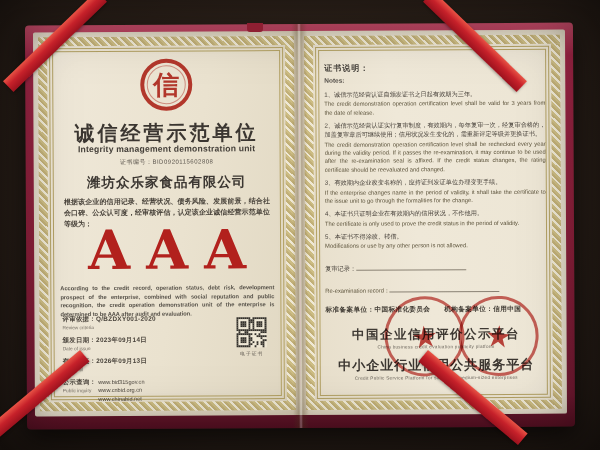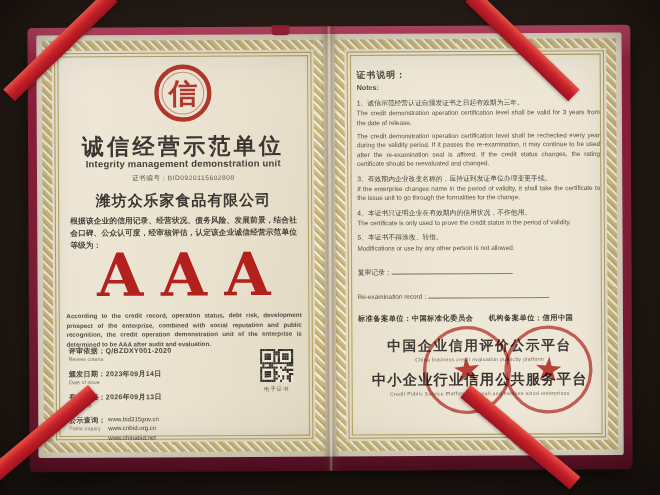--- a/index.html
+++ b/index.html
@@ -350,20 +350,21 @@
 
         <div class="rp-body">
           <div class="rp-h-zh">证书说明：</div>
           <div class="rp-h-en">Notes:</div>
 
           <div class="rp-item">
             <div class="izh">1、诚信示范经营认证自颁发证书之日起有效期为三年。</div>
             <div class="ien">The credit demonstration operation certification level shall be valid for 3 years from the date of release.</div>
           </div>
           <div class="rp-item">
+            <div class="izh">2、诚信示范经营认证实行复审制度，有效期内，每年复审一次，经复审合格的，加盖复审章后可继续使用；信用状况发生变化的，需重新评定等级并更换证书。</div>
             <div class="ien">The credit demonstration operation certification level shall be rechecked every year during the validity period. If it passes the re-examination, it may continue to be used after the re-examination seal is affixed. If the credit status changes, the rating certificate should be reevaluated and changed.</div>
           </div>
           <div class="rp-item">
             <div class="izh">3、有效期内企业改变名称的，应持证到发证单位办理变更手续。</div>
             <div class="ien">If the enterprise changes name in the period of validity, it shall take the certificate to the issue unit to go through the formalities for the change.</div>
           </div>
           <div class="rp-item">
             <div class="izh">4、本证书只证明企业在有效期内的信用状况，不作他用。</div>
             <div class="ien">The certificate is only used to prove the credit status in the period of validity.</div>
           </div>

